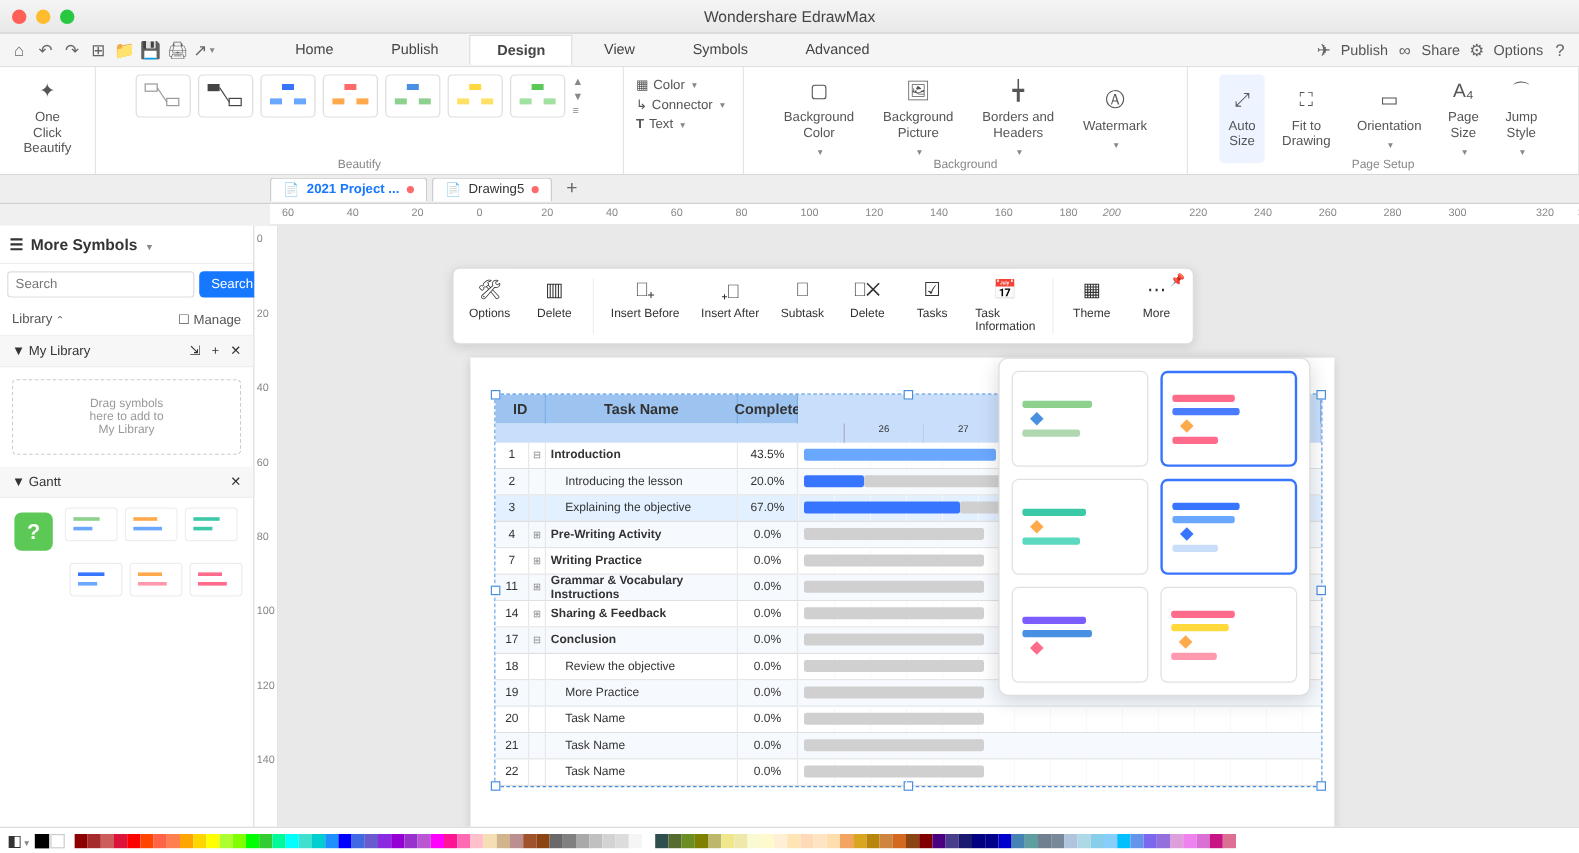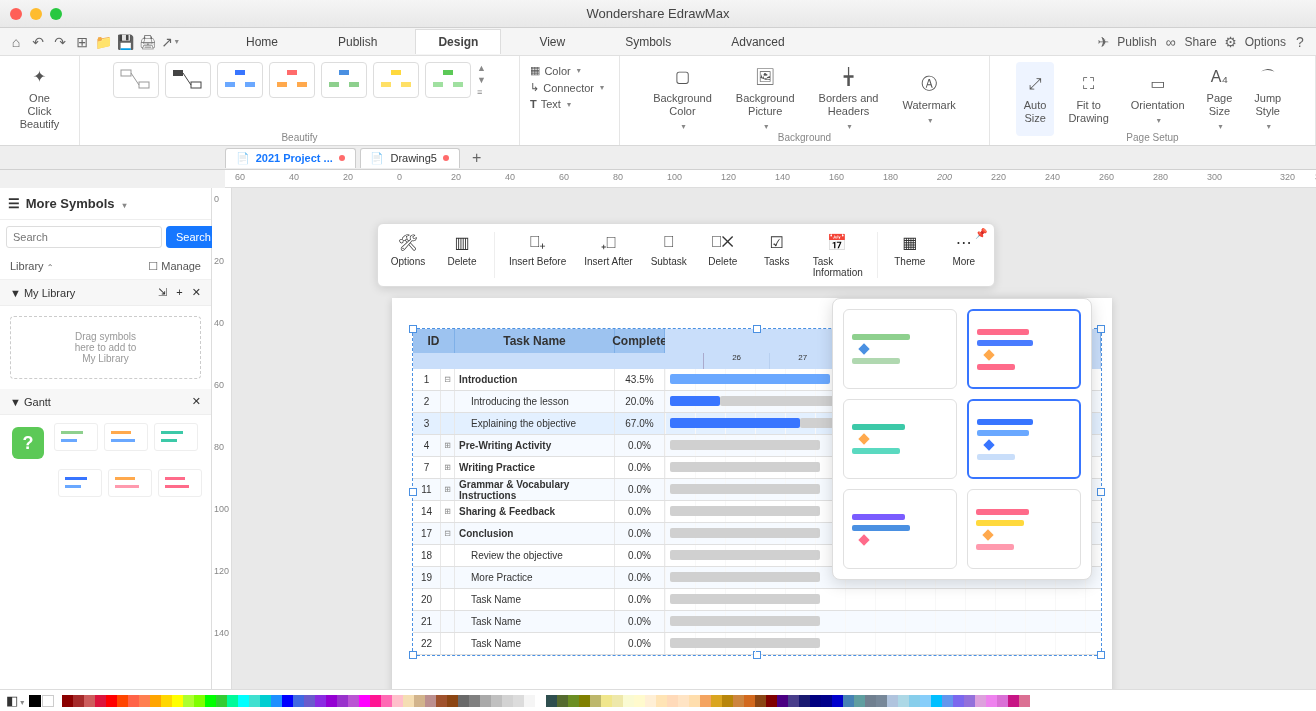--- a/index.html
+++ b/index.html
@@ -8,21 +8,21 @@
 
 .titlebar { height: 28px; background: linear-gradient(#f5f5f5,#e8e8e8); display: flex; align-items: center; justify-content: center; position: relative; border-bottom: 1px solid #d0d0d0;}
 .traffic { position: absolute; left: 10px; display: flex; gap: 8px; }
 .dot { width: 12px; height: 12px; border-radius: 50%; }
 .dot.r{background:#ff5f57}.dot.y{background:#febc2e}.dot.g{background:#28c840}
 .title { font-size: 13px; color:#444; }
 
 
 .toprow { height: 28px; background:#f5f5f5; display:flex; align-items:center; padding:0 8px; gap:6px; border-bottom:1px solid #e0e0e0; font-size:12px; color:#555;}
 .toprow .spacer{flex:1}
-.menutabs { display:flex; gap:16px; margin-left:40px;align-items:center;}
+.menutabs { display:flex; gap:4px; margin-left:40px;}
 .menutab{ padding:5px 22px; cursor:pointer; color:#444;}
 .menutab.active{ background:#fff; font-weight:600; border-top:1px solid #ddd; border-left:1px solid #ddd; border-right:1px solid #ddd;}
 .ticon{width:16px;height:16px;display:inline-flex;align-items:center;justify-content:center;font-size:14px;color:#666;}
 
 
 .ribbon{height:90px;background:#fff;display:flex;border-bottom:1px solid #d8d8d8;font-size:11px;color:#555;}
 .rgroup{border-right:1px solid #e5e5e5;padding:6px 10px 2px;display:flex;flex-direction:column;align-items:center;position:relative;}
 .rgroup .label{position:absolute;bottom:2px;left:0;right:0;text-align:center;font-size:10px;color:#888;}
 .rbtn{display:flex;flex-direction:column;align-items:center;justify-content:center;gap:4px;padding:4px 8px;cursor:pointer;font-size:11px;text-align:center;line-height:1.2;}
 .rbtn .icn{width:22px;height:22px;display:flex;align-items:center;justify-content:center;font-size:16px;}
@@ -306,21 +306,21 @@
     <span style="left: 172px;">0</span>
     <span style="left: 226px;">20</span>
     <span style="left: 280px;">40</span>
     <span style="left: 334px;">60</span>
     <span style="left: 388px;">80</span>
     <span style="left: 442px;">100</span>
     <span style="left: 496px;">120</span>
     <span style="left: 550px;">140</span>
     <span style="left: 604px;">160</span>
     <span style="left: 658px;">180</span>
-    <span style="left: 712px; font-style: italic;">200</span>
+    <span style="left: 694px; font-style: italic;">200</span>
     <span style="left: 766px;">220</span>
     <span style="left: 820px;">240</span>
     <span style="left: 874px;">260</span>
     <span style="left: 928px;">280</span>
     <span style="left: 982px;">300</span>
     <span style="left: 1055px;">320</span>
     <span style="left: 1090px;">340</span>
   </div>
 
 <div class="workarea">

